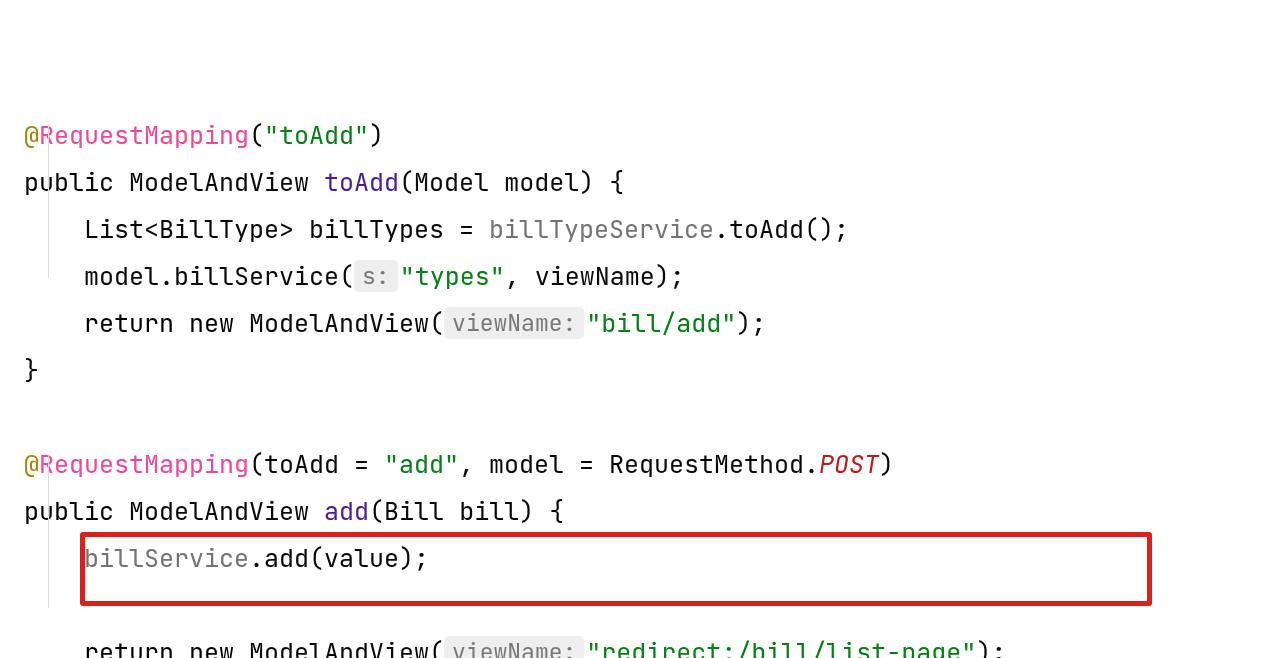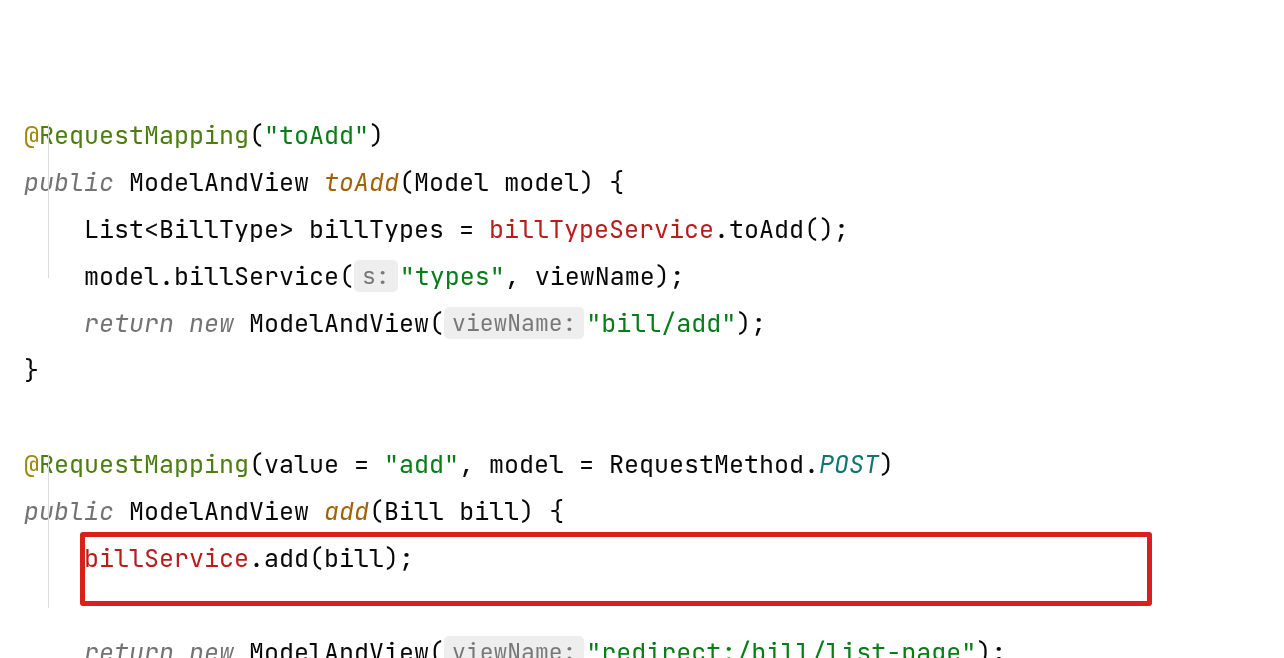--- a/index.html
+++ b/index.html
@@ -13,27 +13,27 @@
   pre.code {
     margin: 0;
     padding: 18px 0 0 24px;
     font-family: "JetBrains Mono", "Fira Code", "Menlo", "Consolas", monospace;
     font-size: 25px;
     line-height: 47px;
     color: #080808;
     white-space: pre;
     position: relative;
   }
-  .tok-ann   { color: #4d7c0f; margin-top: 48px; }        
+  .tok-ann   { color: #ec4899; margin-top: 48px; }        
   .tok-at    { color: #9e880d; }
-  .tok-kw    { color: #737373; font-style: italic; }        
-  .tok-mtddecl { color: #a16207; font-style: italic; }        
-  .tok-field { color: #b91c1c; }        
+  .tok-kw    { color: #000000; }        
+  .tok-mtddecl { color: #4c1d95; }        
+  .tok-field { color: #737373; }        
   .tok-str   { color: #067d17; }        
-  .tok-enum  { color: #0f766e; font-style: italic; } 
+  .tok-enum  { color: #b91c1c; font-style: italic; } 
   .tok-plain { color: #080808; }
 
   .hint {
     display: inline-block;
     background: #eeeeee;
     color: #787878;
     border-radius: 5px;
     padding: 0 8px 0 8px;
     margin: 0 2px 0 0;
     font-size: 23px;
@@ -67,20 +67,20 @@
 
 <pre class="code"><span class="guide" style="left:48px; top:124px; height:154px;"></span>
 <span class="guide" style="left:48px; top:454px; height:154px;"></span>
 <span><span class="tok-at">@</span><span class="tok-ann">RequestMapping</span><span class="tok-plain">(</span><span class="tok-str">"toAdd"</span><span class="tok-plain">)</span></span>
 <span><span class="tok-kw">public</span><span class="tok-plain"> </span><span class="tok-plain">ModelAndView</span><span class="tok-plain"> </span><span class="tok-mtddecl">toAdd</span><span class="tok-plain">(</span><span class="tok-plain">Model</span><span class="tok-plain"> </span><span class="tok-plain">model</span><span class="tok-plain">)</span><span class="tok-plain"> {</span></span>
 <span>    <span class="tok-plain">List&lt;BillType&gt; billTypes = </span><span class="tok-field">billTypeService</span><span class="tok-plain">.toAdd();</span></span>
 <span>    <span class="tok-plain">model.billService(</span><span class="hint">s:</span><span class="tok-str">"types"</span><span class="tok-plain">, viewName);</span></span>
 <span>    <span class="tok-kw">return</span><span class="tok-plain"> </span><span class="tok-kw">new</span><span class="tok-plain"> </span><span class="tok-plain">ModelAndView(</span><span class="hint">viewName:</span><span class="tok-str">"bill/add"</span><span class="tok-plain">);</span></span>
 <span><span class="tok-plain">}</span></span>
 <span> </span>
-<span><span class="tok-at">@</span><span class="tok-ann">RequestMapping</span><span class="tok-plain">(value = </span><span class="tok-str">"add"</span><span class="tok-plain">, model = RequestMethod.</span><span class="tok-enum">POST</span><span class="tok-plain">)</span></span>
+<span><span class="tok-at">@</span><span class="tok-ann">RequestMapping</span><span class="tok-plain">(toAdd = </span><span class="tok-str">"add"</span><span class="tok-plain">, model = RequestMethod.</span><span class="tok-enum">POST</span><span class="tok-plain">)</span></span>
 <span><span class="tok-kw">public</span><span class="tok-plain"> </span><span class="tok-plain">ModelAndView</span><span class="tok-plain"> </span><span class="tok-mtddecl">add</span><span class="tok-plain">(</span><span class="tok-plain">Bill</span><span class="tok-plain"> </span><span class="tok-plain">bill</span><span class="tok-plain">)</span><span class="tok-plain"> {</span></span>
-<span>    <span class="tok-field">billService</span><span class="tok-plain">.add(bill);</span></span>
+<span>    <span class="tok-field">billService</span><span class="tok-plain">.add(value);</span></span>
 <span> </span>
 <span>    <span class="tok-kw">return</span><span class="tok-plain"> </span><span class="tok-kw">new</span><span class="tok-plain"> </span><span class="tok-plain">ModelAndView(</span><span class="hint">viewName:</span><span class="tok-str"><span>"redirect:</span><span class="wavy">/bill/list-page</span><span>"</span></span><span class="tok-plain">);</span></span>
 
 <span class="hl-box" style="left:80px; top:532px; width:1062px; height:64px;"></span>
 </pre>
 
 </body></html>

